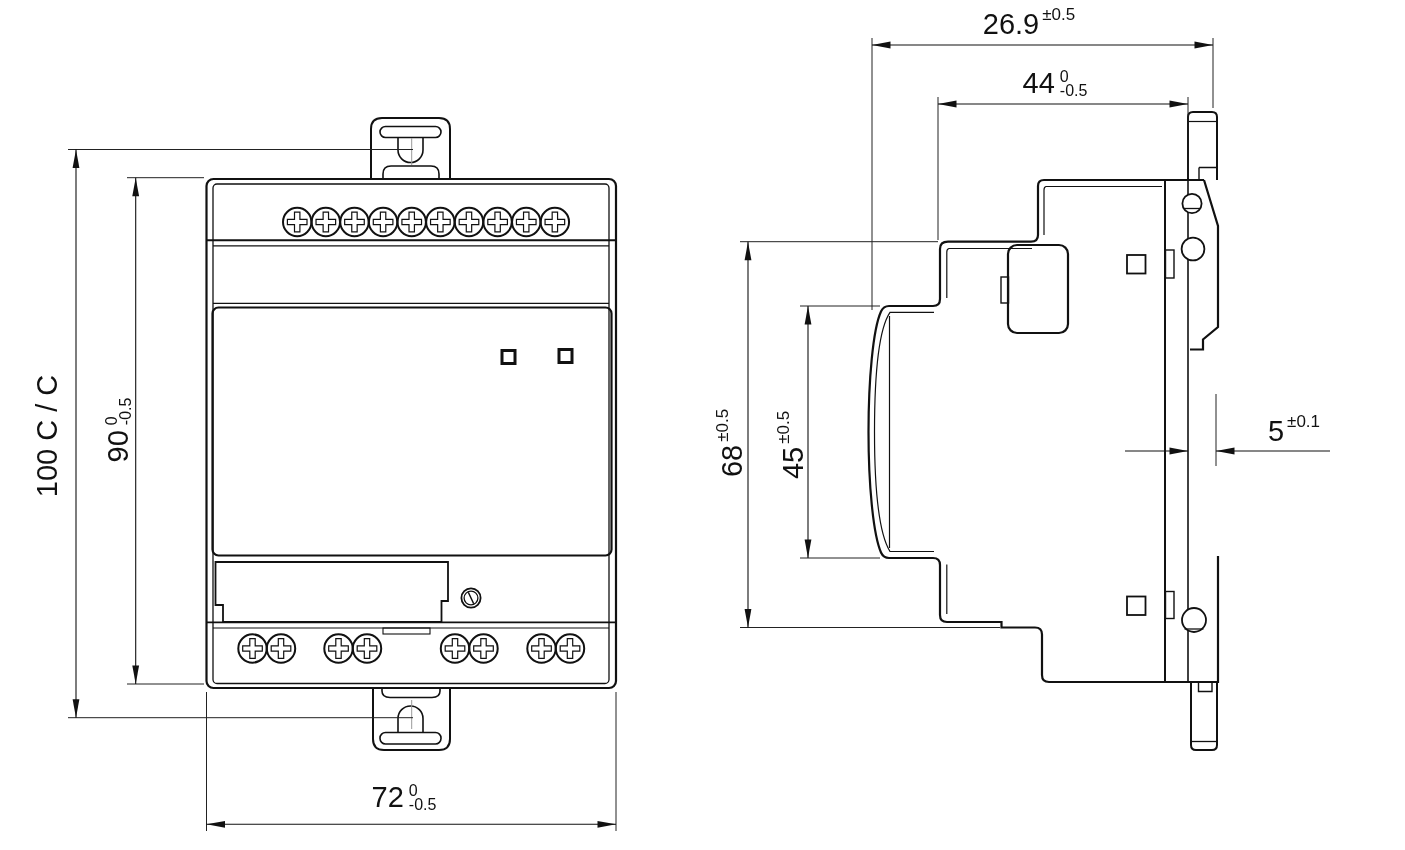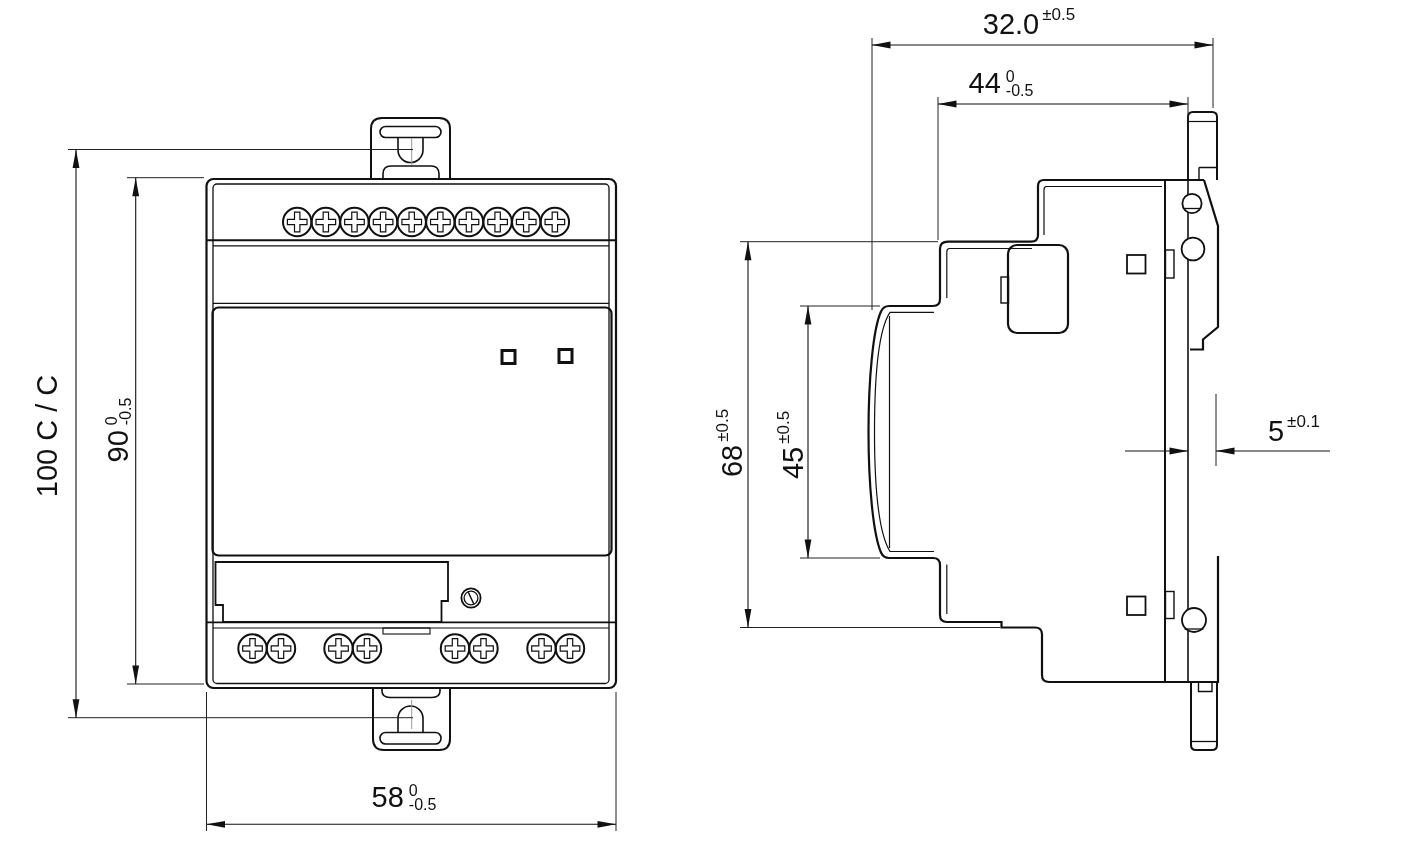--- a/index.html
+++ b/index.html
@@ -223,33 +223,33 @@
 
 <div class="dim rot" style="left:118px;top:430px;">
   <span class="val">90</span>
   <span class="stk">
     <span>0</span>
     <span>-0.5</span>
   </span>
 </div>
 
 <div class="dim" style="left:404px;top:797px;">
-  <span class="val">58</span>
+  <span class="val">72</span>
   <span class="stk">
     <span>0</span>
     <span>-0.5</span>
   </span>
 </div>
 
 <div class="dim" style="left:1029px;top:24px;">
-  <span class="val">32.0</span>
+  <span class="val">26.9</span>
   <span class="sup">±0.5</span>
 </div>
 
-<div class="dim" style="left:1001px;top:83px;">
+<div class="dim" style="left:1055px;top:83px;">
   <span class="val">44</span>
   <span class="stk">
     <span>0</span>
     <span>-0.5</span>
   </span>
 </div>
 
 <div class="dim rot" style="left:732px;top:443px;">
   <span class="val">68</span>
   <span class="sup">±0.5</span>

